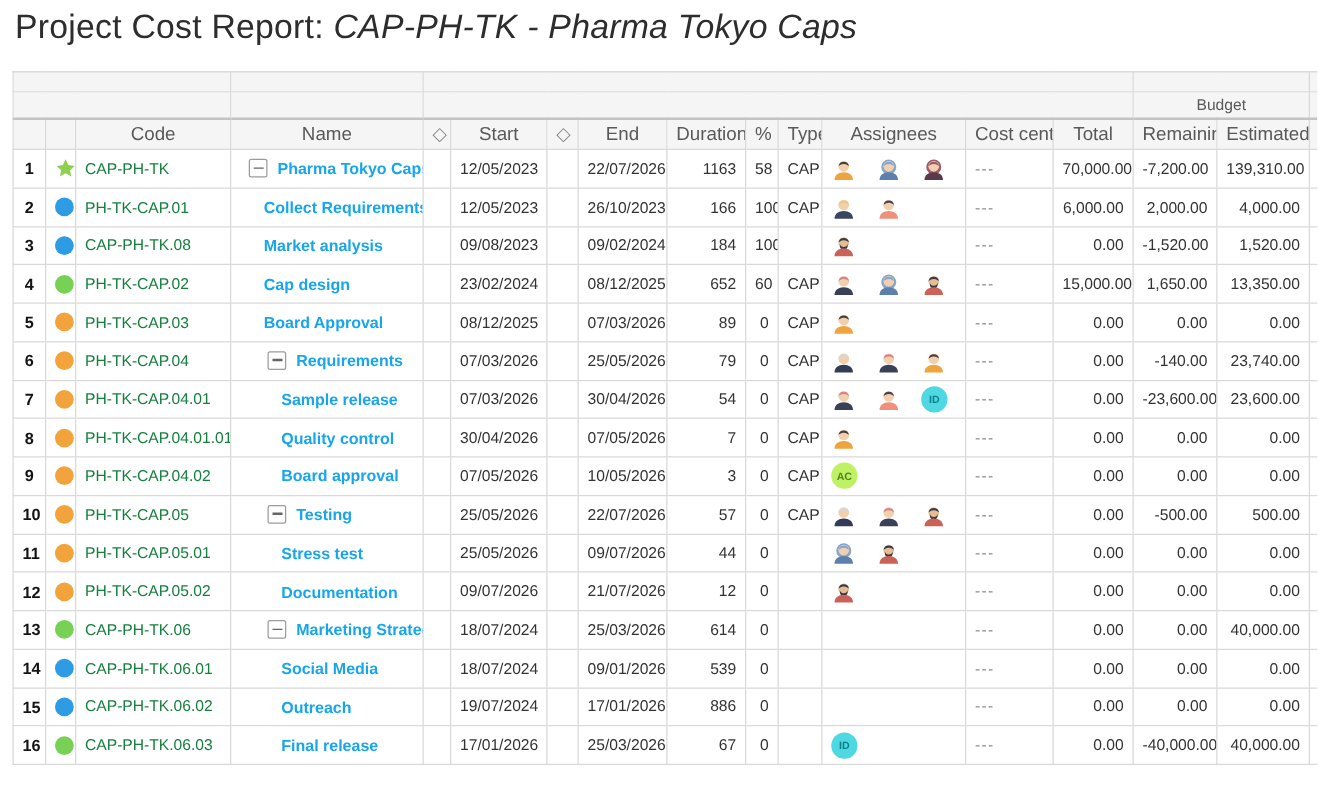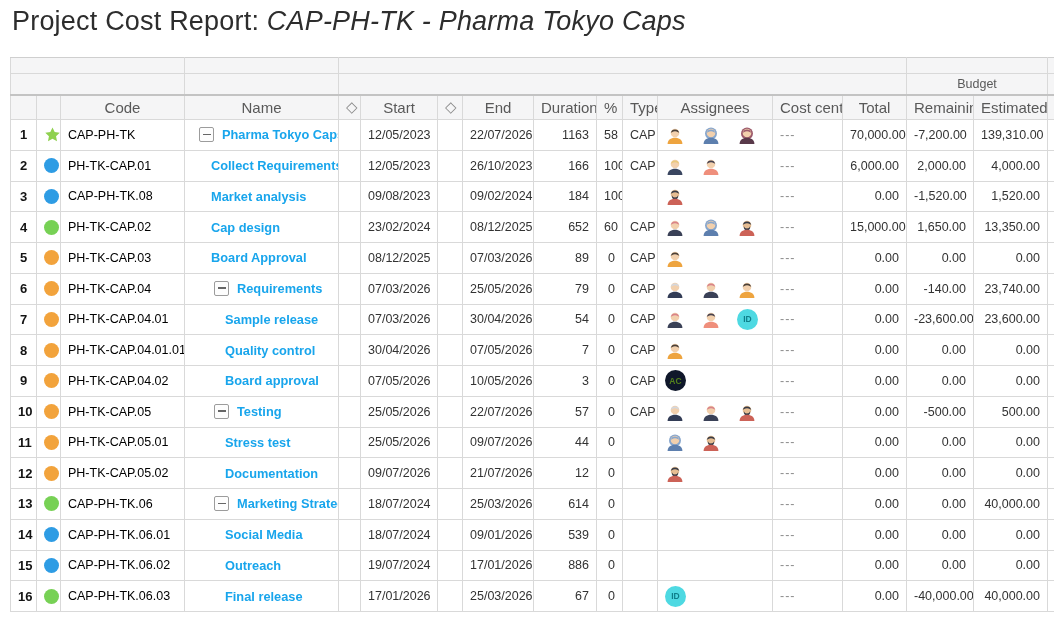--- a/index.html
+++ b/index.html
@@ -17,21 +17,21 @@
   tr.band1{height:16px;}
   tr.band1 th{border-top:1px solid #cfcfcf;}
   tr.band2{height:21px;}
   tr.band2 th{border-bottom:2px solid #c3c3c3;}
   tr.colhead{height:25px;}
   tr.colhead th{font-size:15px;}
   tbody tr{height:30.75px;background:#fff;}
   .diamond{color:#8a8a8a;font-size:13px;}
   .c-num{text-align:center;font-weight:700;color:#141414;font-size:13px;}
   .c-icon{text-align:center;padding:0 2px;}
-  .c-code{color:#000000;}
+  .c-code{color:#15803d;}
   .c-name{padding-right:3px;}
   .name-wrap{display:flex;align-items:center;height:100%;}
   .collapse{display:inline-block;width:13px;height:13px;border:1px solid #9c9c9c;border-radius:2px;
             background:#fdfdfd;position:relative;margin-right:8px;flex:none;}
   .collapse::after{content:"";position:absolute;left:2.5px;right:2.5px;top:5.3px;height:1.6px;background:#666;}
   .namelink{color:#18a5ec;font-weight:700;text-decoration:none;font-size:12.8px;}
   .c-start,.c-end{text-align:right;}
   .c-dur,.c-pct,.c-total,.c-rem,.c-est{text-align:right;}
   .c-type{text-align:center;}
   .c-asg{padding:0 4px 0 7px;}
@@ -470,21 +470,21 @@
       </td>
       <td></td>
       <td class="c-start">07/05/2026</td>
       <td></td>
       <td class="c-end">10/05/2026</td>
       <td class="c-dur">3</td>
       <td class="c-pct">0</td>
       <td class="c-type">CAP</td>
       <td class="c-asg">
             <div class="asg-wrap">
-              <span class="badge" style="background:#0f172a;color:#54821c">AC</span>
+              <span class="badge" style="background:#bef264;color:#54821c">AC</span>
             </div>
           </td>
       <td class="c-cc">---</td>
       <td class="c-total">0.00</td>
       <td class="c-rem">0.00</td>
       <td class="c-est">0.00</td>
       <td></td>
     </tr>
         <tr>
       <td class="c-num">10</td>

